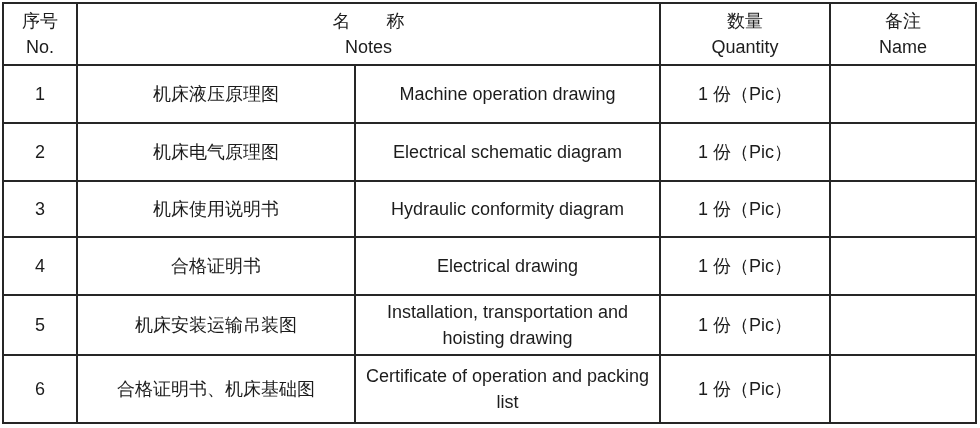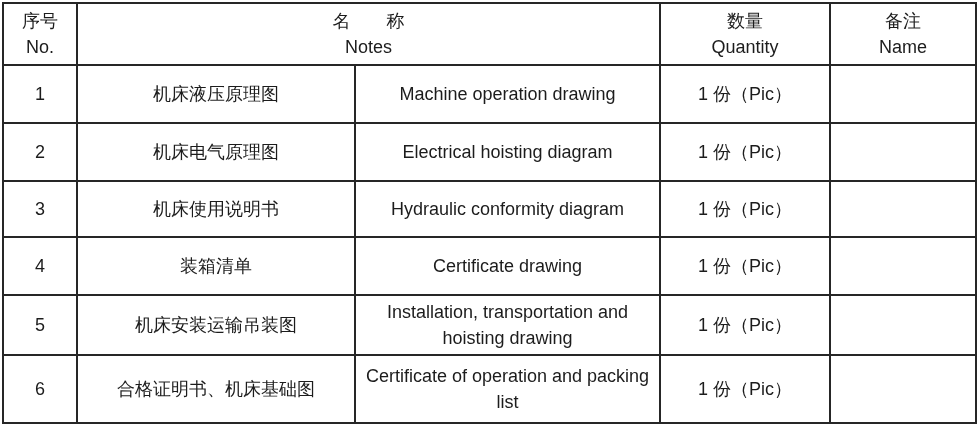--- a/index.html
+++ b/index.html
@@ -81,35 +81,35 @@
       <tr class="body-row">
         <td>1</td>
         <td>机床液压原理图</td>
         <td>Machine operation drawing</td>
         <td>1 份（Pic）</td>
         <td></td>
       </tr>
       <tr class="body-row">
         <td>2</td>
         <td>机床电气原理图</td>
-        <td>Electrical hoisting diagram</td>
+        <td>Electrical schematic diagram</td>
         <td>1 份（Pic）</td>
         <td></td>
       </tr>
       <tr class="body-row body-row-3">
         <td>3</td>
         <td>机床使用说明书</td>
         <td>Hydraulic conformity diagram</td>
         <td>1 份（Pic）</td>
         <td></td>
       </tr>
       <tr class="body-row">
         <td>4</td>
-        <td>装箱清单</td>
-        <td>Certificate drawing</td>
+        <td>合格证明书</td>
+        <td>Electrical drawing</td>
         <td>1 份（Pic）</td>
         <td></td>
       </tr>
       <tr class="body-row body-row-5">
         <td>5</td>
         <td>机床安装运输吊装图</td>
         <td>Installation, transportation and hoisting drawing</td>
         <td>1 份（Pic）</td>
         <td></td>
       </tr>

